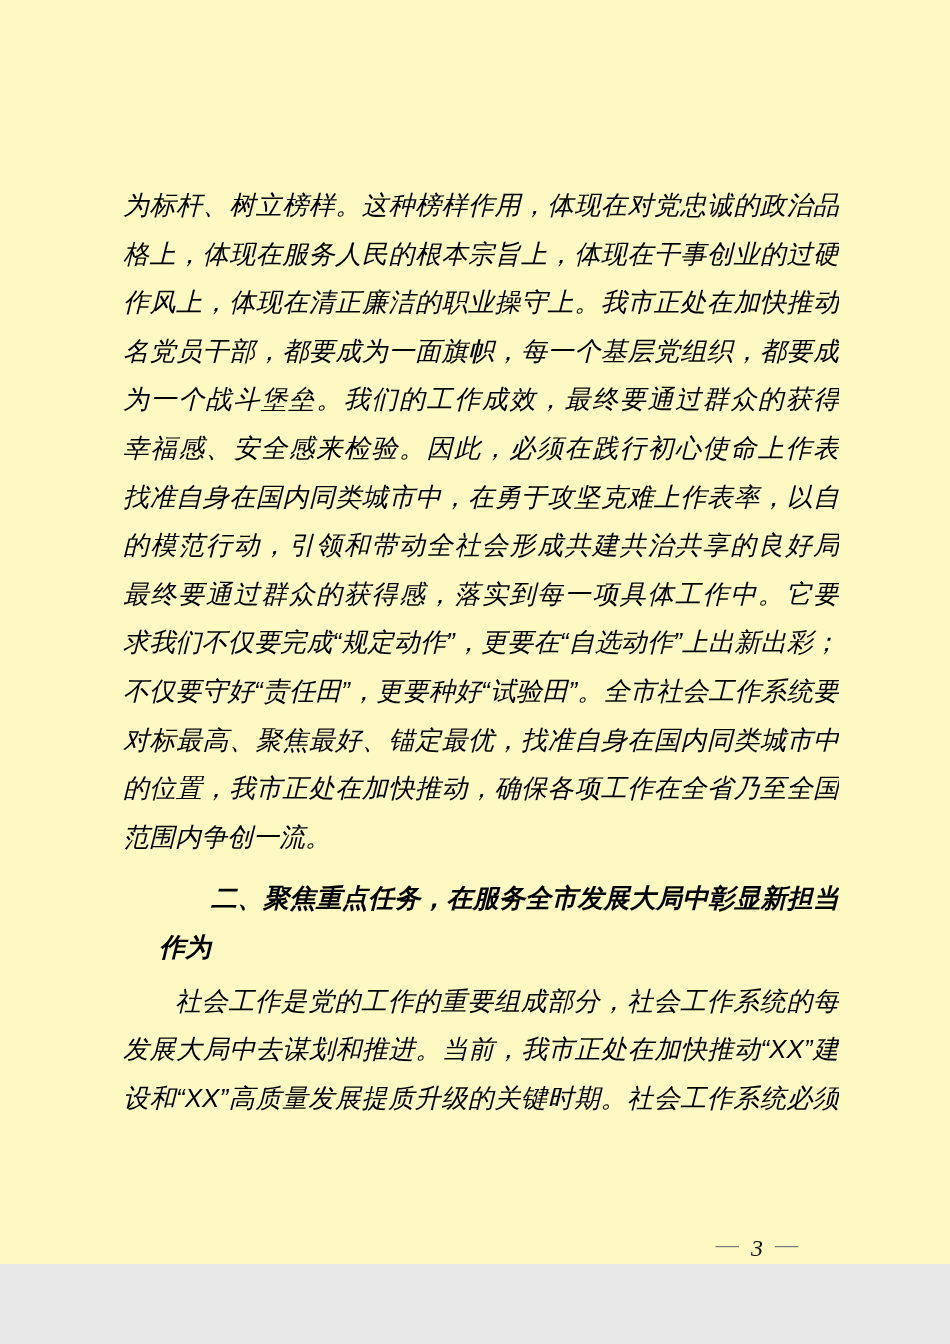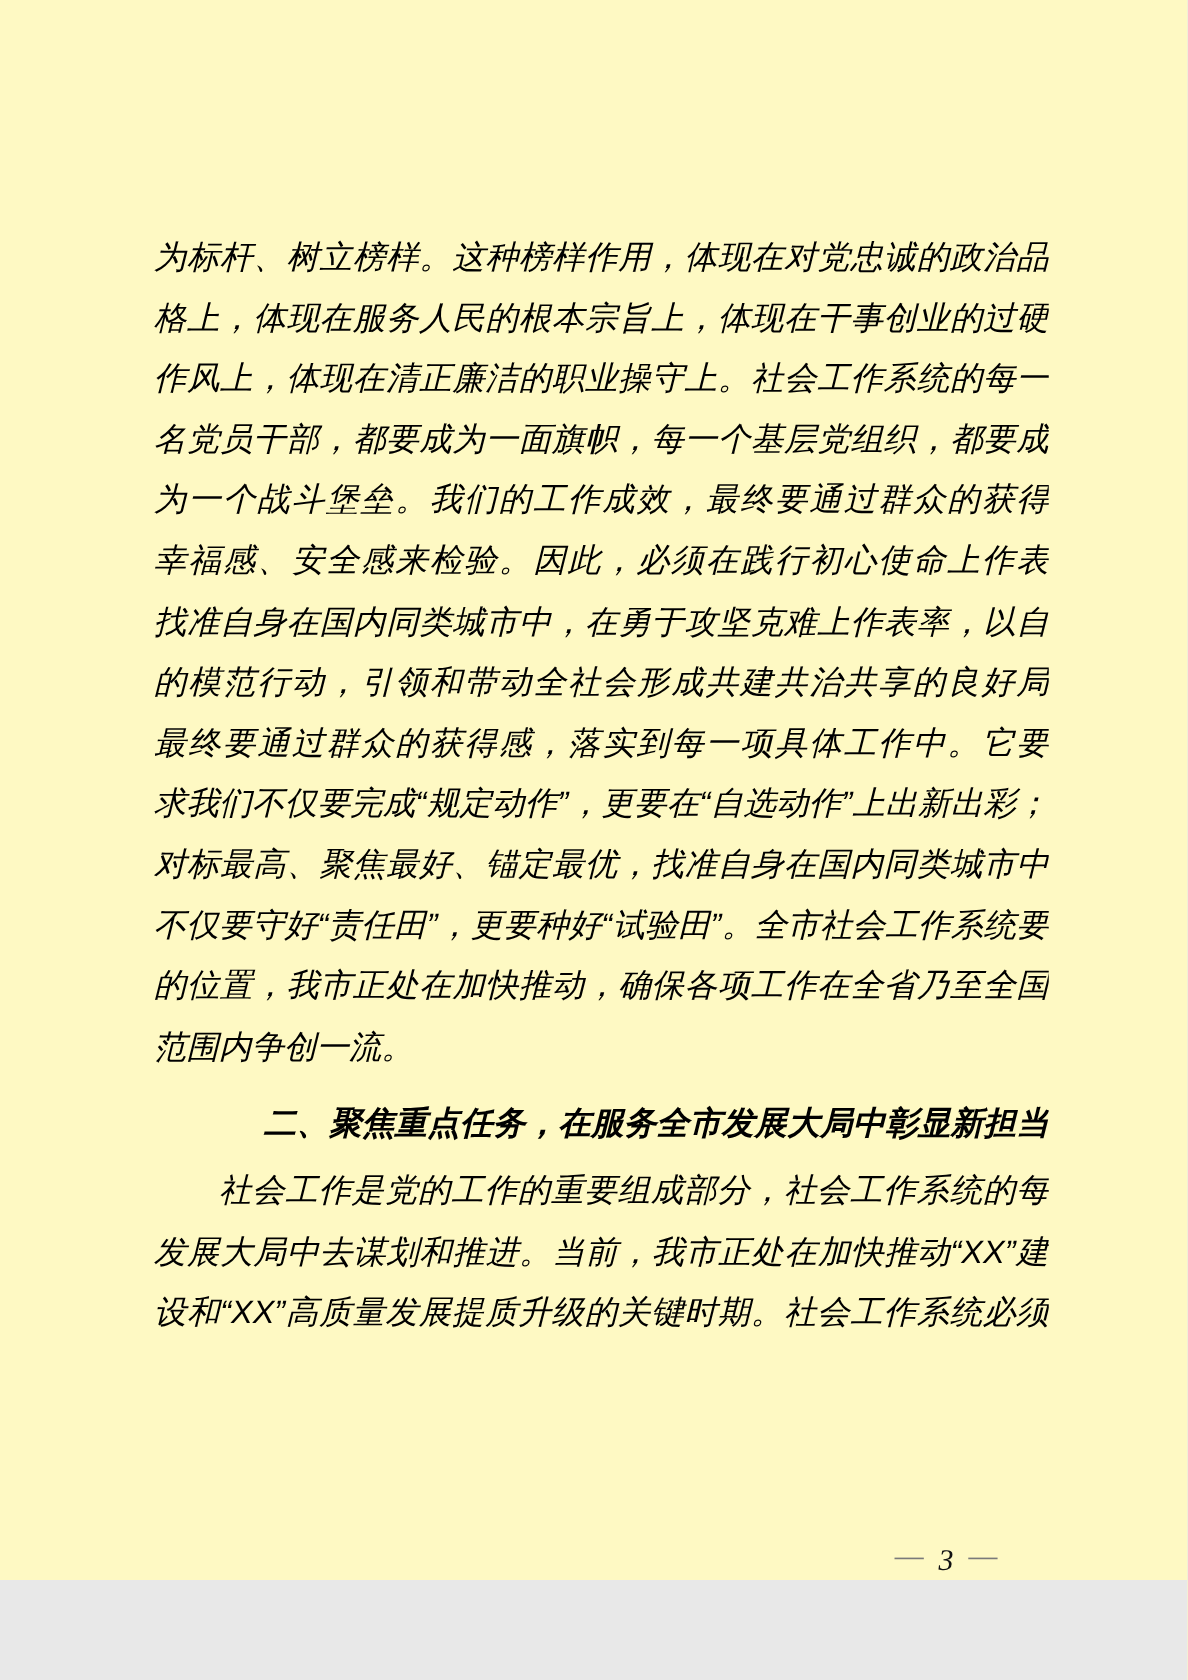--- a/index.html
+++ b/index.html
@@ -65,33 +65,34 @@
 </style>
 </head>
 <body>
 
 <div class="page">
 
   <div class="doc-body">
 
   <div class="line body">为标杆、树立榜样。这种榜样作用，体现在对党忠诚的政治品</div>
       <div class="line body">格上，体现在服务人民的根本宗旨上，体现在干事创业的过硬</div>
-      <div class="line body">作风上，体现在清正廉洁的职业操守上。社会工作系统的每一</div>
+      <div class="line body">作风上，体现在清正廉洁的职业操守上。我市正处在加快推动</div>
       <div class="line body">名党员干部，都要成为一面旗帜，每一个基层党组织，都要成</div>
       <div class="line body">为一个战斗堡垒。我们的工作成效，最终要通过群众的获得感、</div>
       <div class="line body">幸福感、安全感来检验。因此，必须在践行初心使命上作表率，</div>
       <div class="line body">找准自身在国内同类城市中，在勇于攻坚克难上作表率，以自身</div>
       <div class="line body">的模范行动，引领和带动全社会形成共建共治共享的良好局面。</div>
       <div class="line body">最终要通过群众的获得感，落实到每一项具体工作中。它要</div>
       <div class="line body">求我们不仅要完成“规定动作”，更要在“自选动作”上出新出彩；</div>
+      <div class="line body">不仅要守好“责任田”，更要种好“试验田”。全市社会工作系统要</div>
       <div class="line body">对标最高、聚焦最好、锚定最优，找准自身在国内同类城市中</div>
-      <div class="line body">不仅要守好“责任田”，更要种好“试验田”。全市社会工作系统要</div>
       <div class="line body">的位置，我市正处在加快推动，确保各项工作在全省乃至全国</div>
       <div class="line body last-left">范围内争创一流。</div>
       <div class="line heading indent space-lg">二、聚焦重点任务，在服务全市发展大局中彰显新担当新</div>
+      <div class="line heading last-left">作为</div>
       <div class="line body indent space-sm">社会工作是党的工作的重要组成部分，社会工作系统的每一</div>
       <div class="line body">发展大局中去谋划和推进。当前，我市正处在加快推动“XX”建</div>
       <div class="line body">设和“XX”高质量发展提质升级的关键时期。社会工作系统必须</div>
     </div>
 
   <div class="footer">
     <span class="dash">—</span><span class="num">3</span><span class="dash">—</span>
   </div>
 
 </div>

